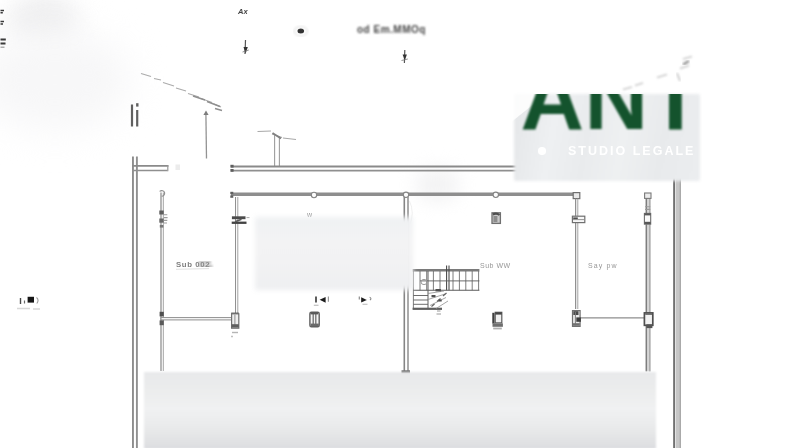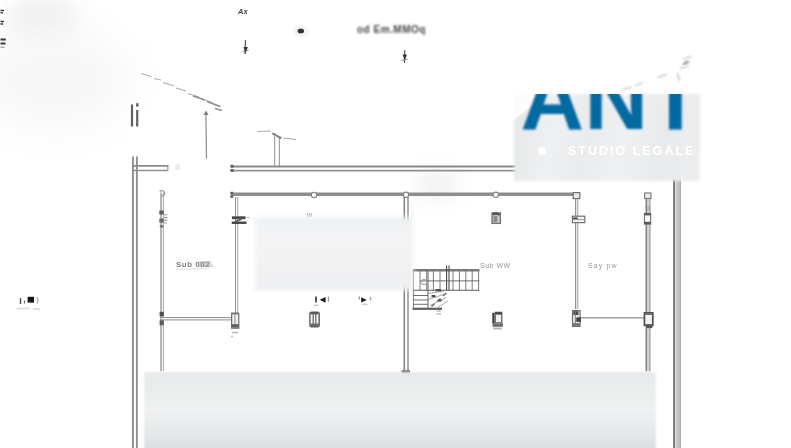--- a/index.html
+++ b/index.html
@@ -353,21 +353,21 @@
      filter:blur(1.2px);"></div>
 
 <div class="abs" style="left:514px;top:93.5px;width:186px;height:87px;
      background:linear-gradient(100deg,#e4e6e8 0%,#eef0f2 22%,#e9ebed 40%,#eef0f1 58%,#e8eaec 78%,#ebedef 100%);
      filter:blur(1.5px);border-radius:2px;"></div>
 
 <div class="abs" style="left:504px;top:86px;width:52px;height:42px;background:#ffffff;
      clip-path:polygon(0 0,100% 0,0 100%);filter:blur(5px);opacity:0.85;"></div>
 
 <div class="abs" style="left:514px;top:93.5px;width:186px;height:87px;overflow:hidden;">
-  <div class="abs" style="left:6.5px;top:-39px;color:#0369a1;white-space:nowrap;
+  <div class="abs" style="left:6.5px;top:-39px;color:#14532d;white-space:nowrap;
        font-family:'Liberation Sans',sans-serif;font-weight:bold;font-size:88px;line-height:88px;
        letter-spacing:0.5px;filter:blur(0.8px);">ANT</div>
 </div>
 
 <div class="abs" style="left:538px;top:147px;width:7.5px;height:7.5px;background:#fff;border-radius:50%;filter:blur(0.6px);"></div>
 
 <div class="abs" style="left:568px;top:144px;width:130px;color:#ffffff;white-space:nowrap;
      font-family:'Liberation Sans',sans-serif;font-weight:bold;font-size:12.5px;
      letter-spacing:2px;filter:blur(0.7px);">STUDIO LEGALE</div>
 

